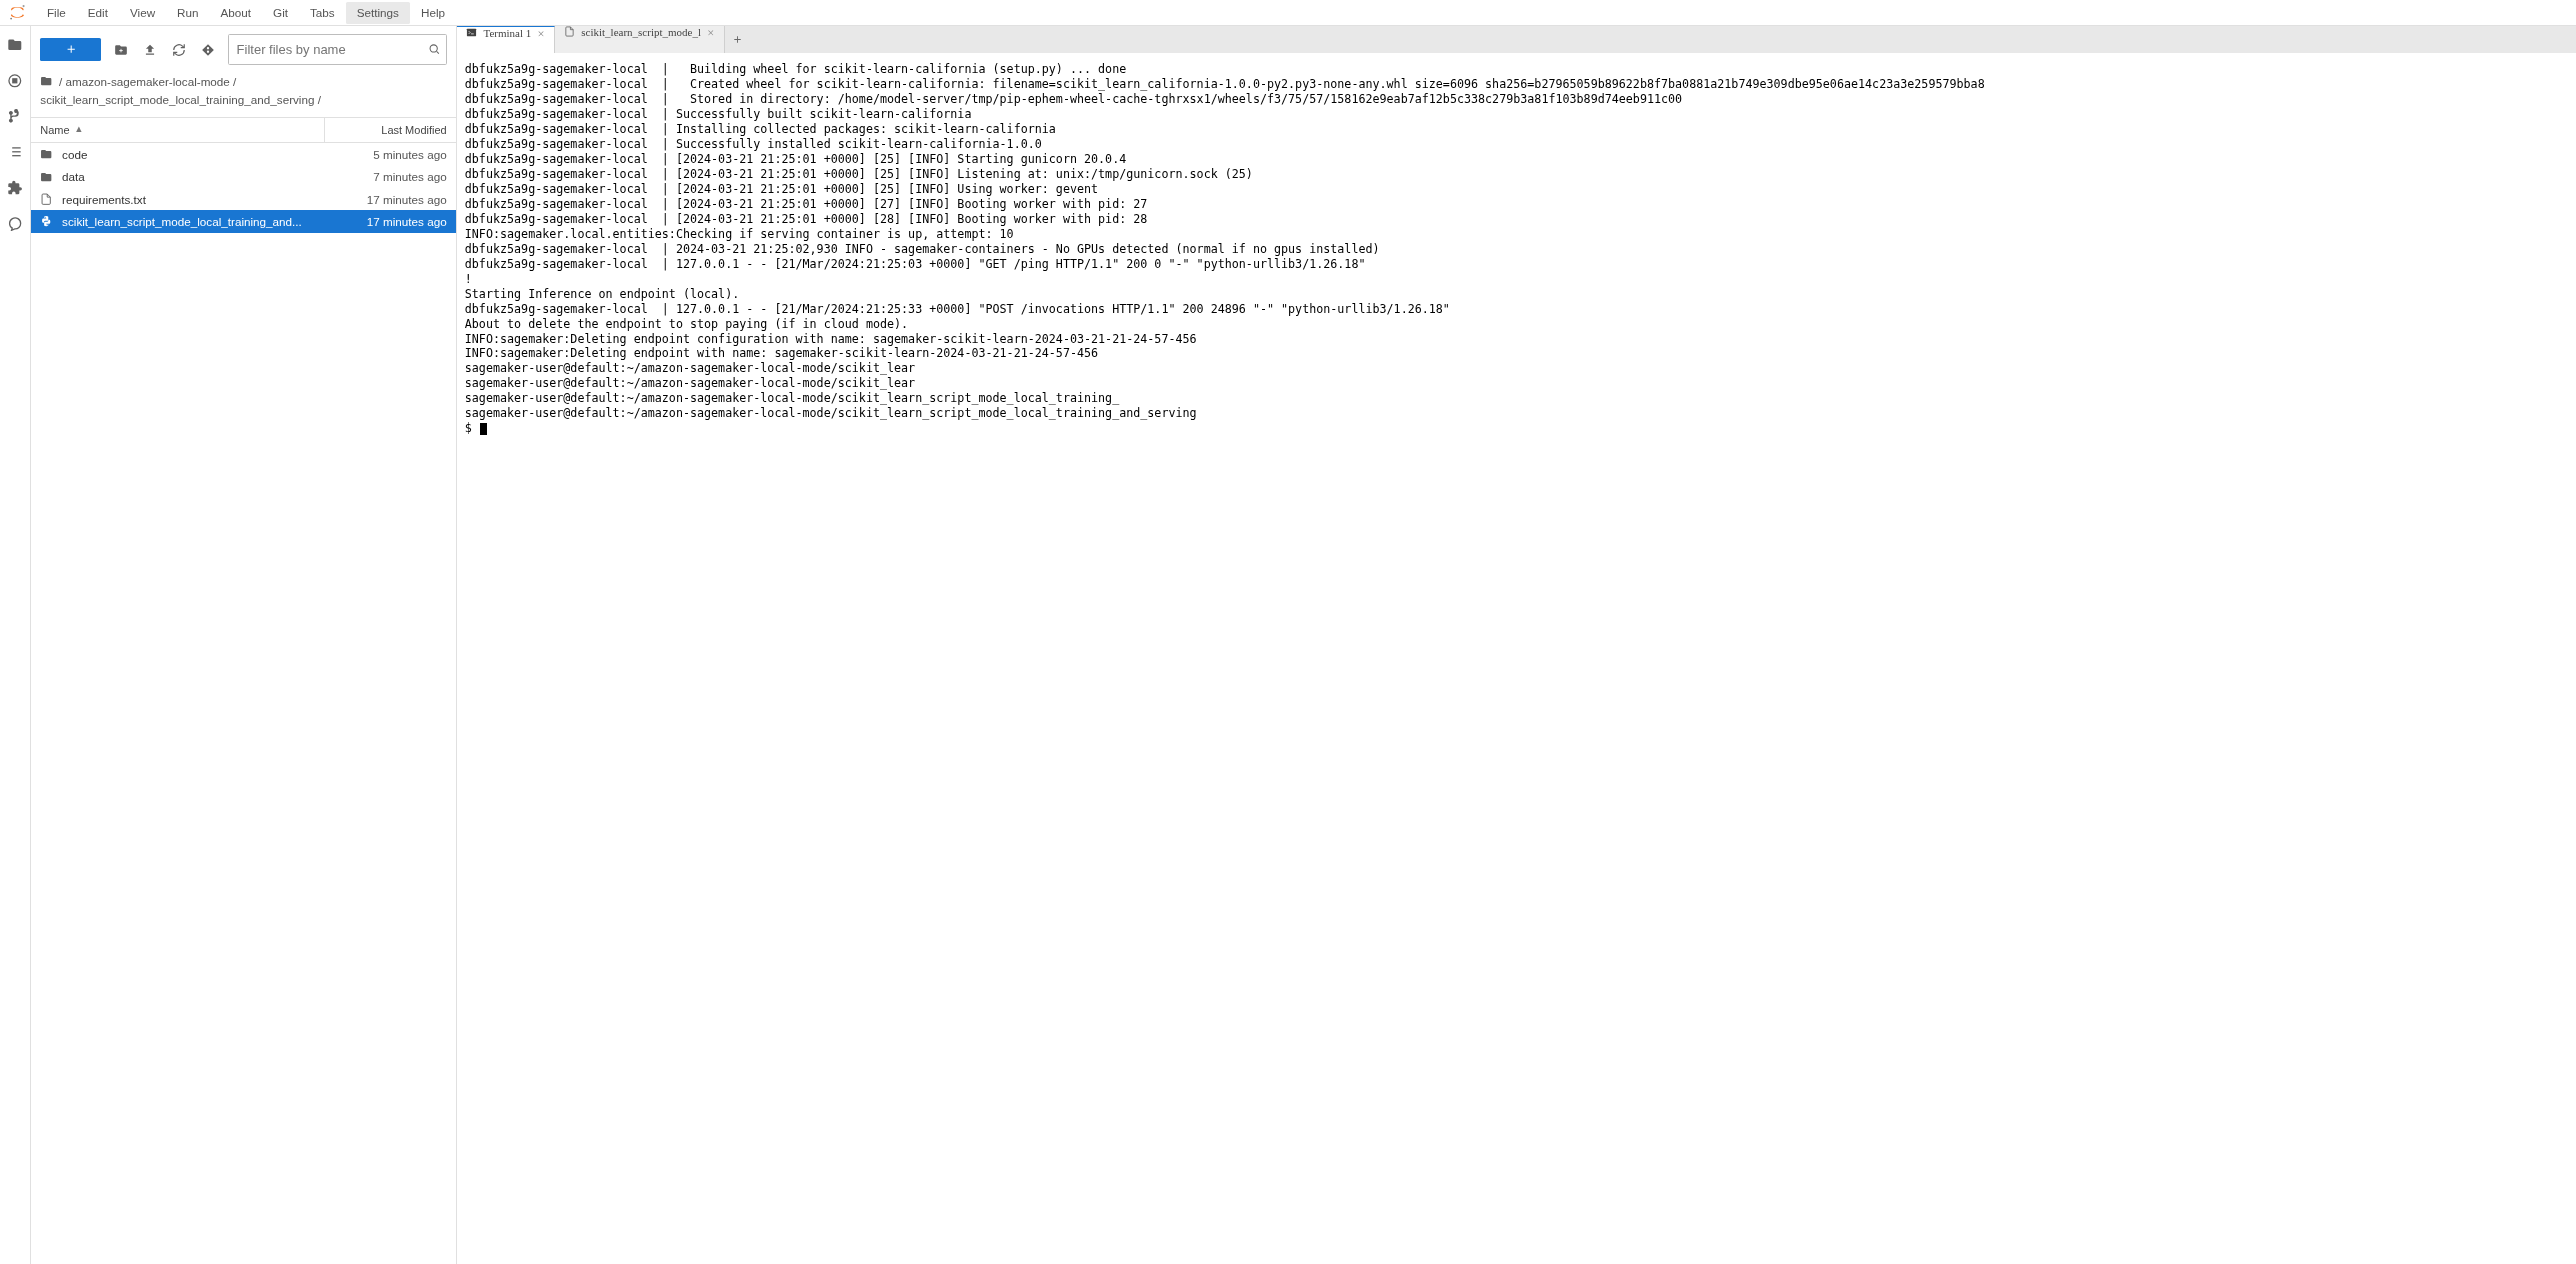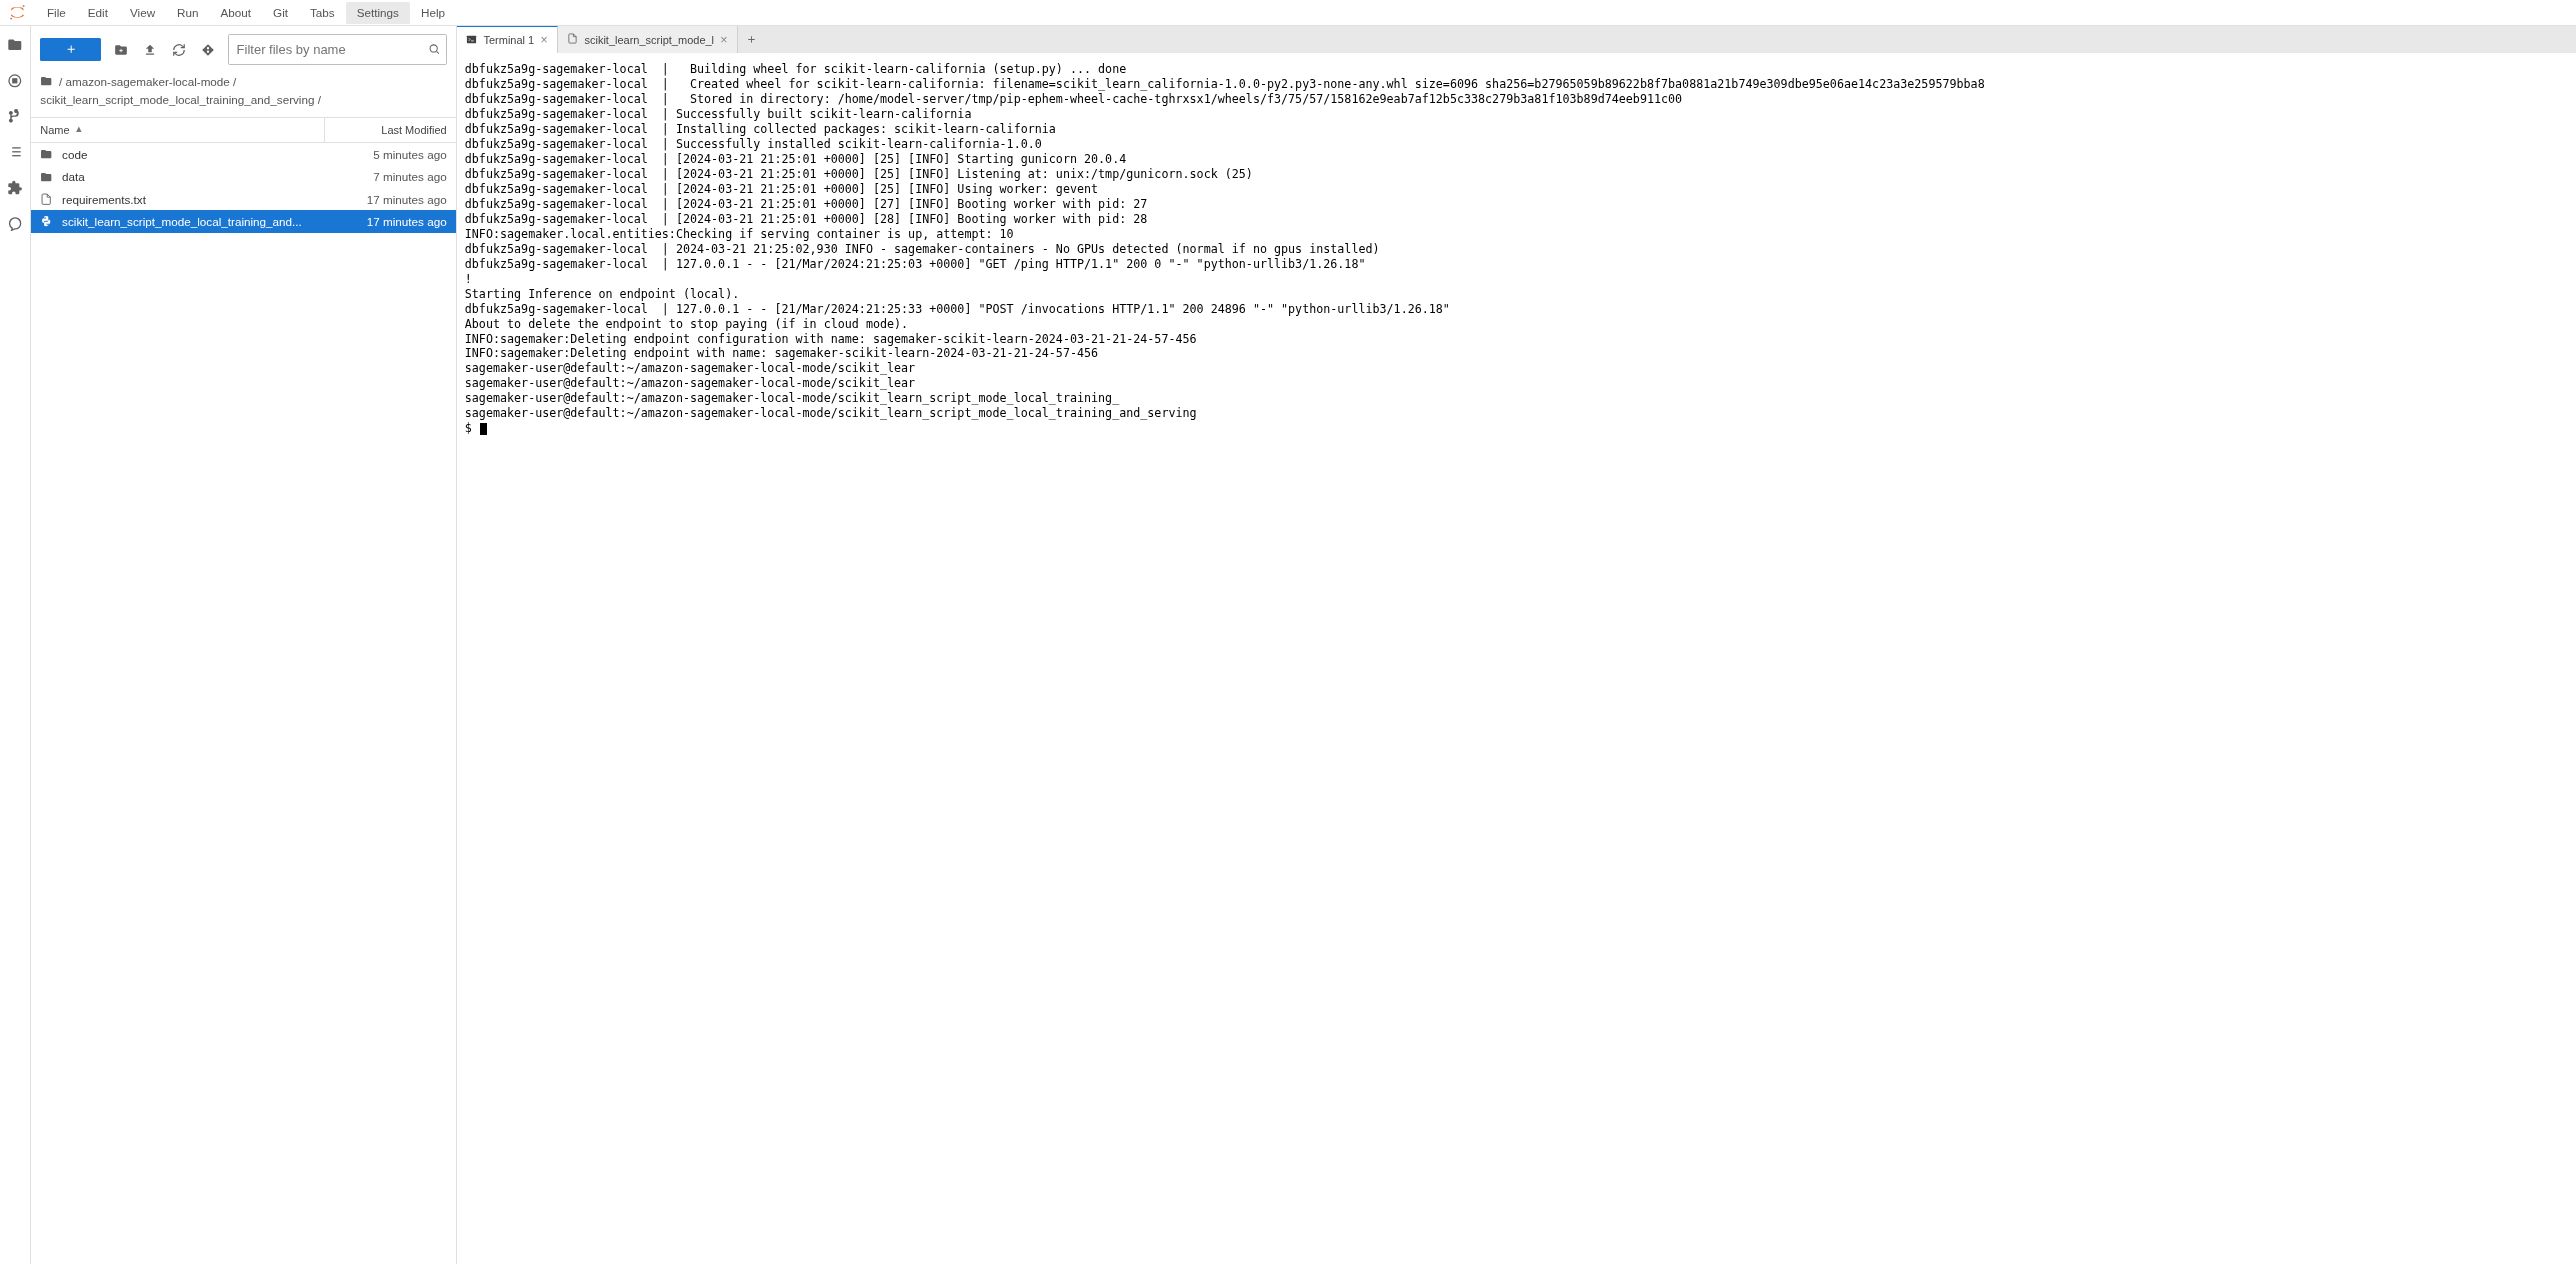--- a/index.html
+++ b/index.html
@@ -37,21 +37,21 @@
 .file-row .rcell-name { flex:1; padding:4.7px 9.3px; display:flex; align-items:center; gap:7.8px; overflow:hidden; white-space:nowrap; text-overflow:ellipsis; }
 .file-row .rcell-mod { width:132px; padding:4.7px 9.3px; text-align:right; color:#555; }
 .file-row.selected { background:#1976d2; color:#fff; }
 .file-row.selected .rcell-mod { color:#fff; }
 .file-row .fic { width:14px; display:inline-flex; color:#616161; }
 .file-row.selected .fic { color:#fff; }
 
 
 .main { flex:1; display:flex; flex-direction:column; min-width:0; }
 .tabbar { display:flex; align-items:stretch; background:#e8e8e8; height:26.4px; }
-.tab { display:flex; align-items:center; gap:6.2px; padding:0 9.3px; border-right:0.8px solid #cfcfcf; background:#eee; cursor:pointer; font-size:11px; color:#444; max-width:202px; }
+.tab { display:flex; align-items:flex-start; gap:6.2px; padding:0 9.3px; border-right:0.8px solid #cfcfcf; background:#eee; cursor:pointer; font-size:11px; color:#444; max-width:202px;font-family:Liberation Serif, serif; }
 .tab.active { background:#fff; border-top:1.6px solid #1976d2; padding-top:0; }
 .tab .tlabel { overflow:hidden; white-space:nowrap; text-overflow:ellipsis; flex:1; }
 .tab .tic { color:#616161; }
 .tab .close { color:#888; font-size:12.4px; cursor:pointer; }
 .tabbar .newtab { width:26.4px; display:flex; align-items:center; justify-content:center; color:#666; cursor:pointer; }
 
 .terminal { flex:1; overflow:auto; padding:9.3px 7.8px 7.8px 7.8px; font-family: Menlo, Consolas, "DejaVu Sans Mono", monospace; font-size:11.7px; line-height:1.28; color:#000; white-space:pre-wrap; word-break:break-all; }
 .terminal .hl { outline: 2.3px solid #1e66ff; outline-offset: 0px; display:block; padding:0.8px 0.8px; }
 .terminal .cursor { display:inline-block; width:7px; height:12.4px; background:#000; vertical-align:text-bottom; margin-left:1.6px; }
 </style>

